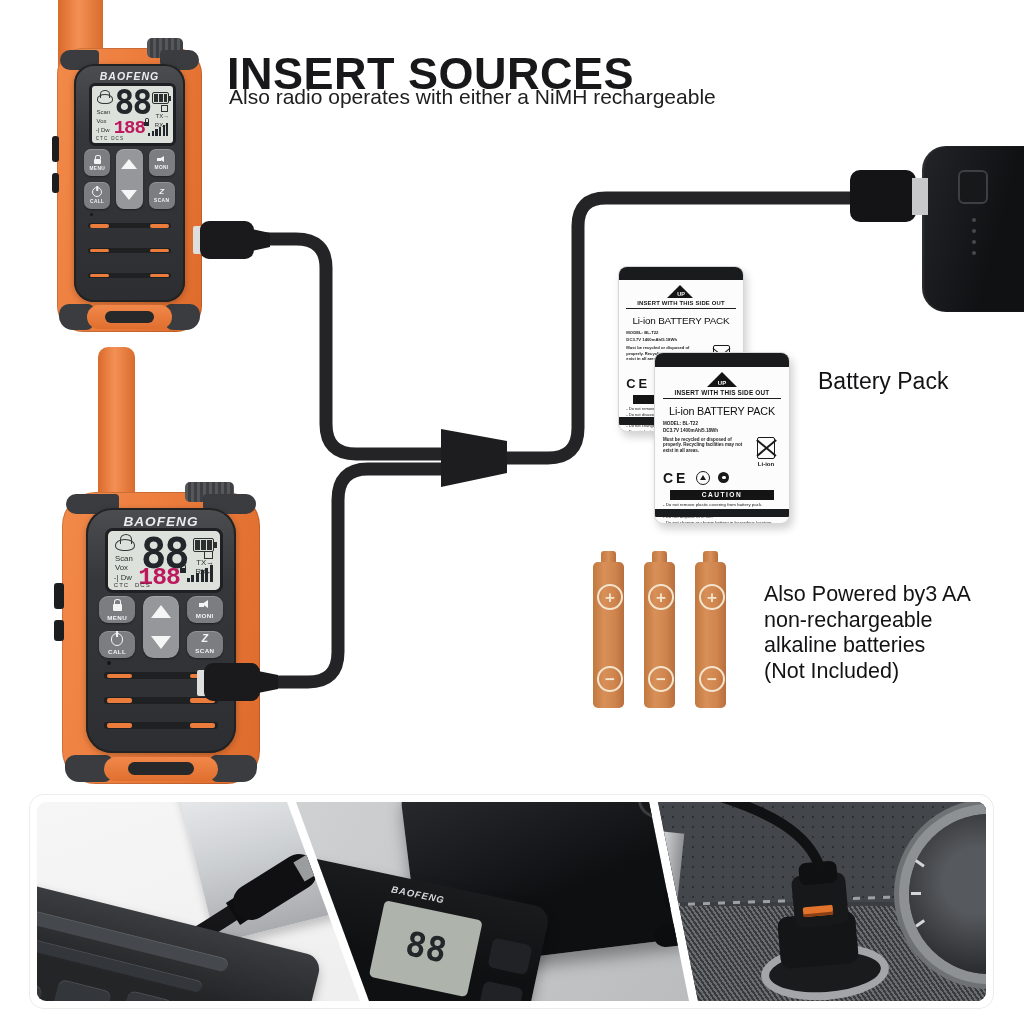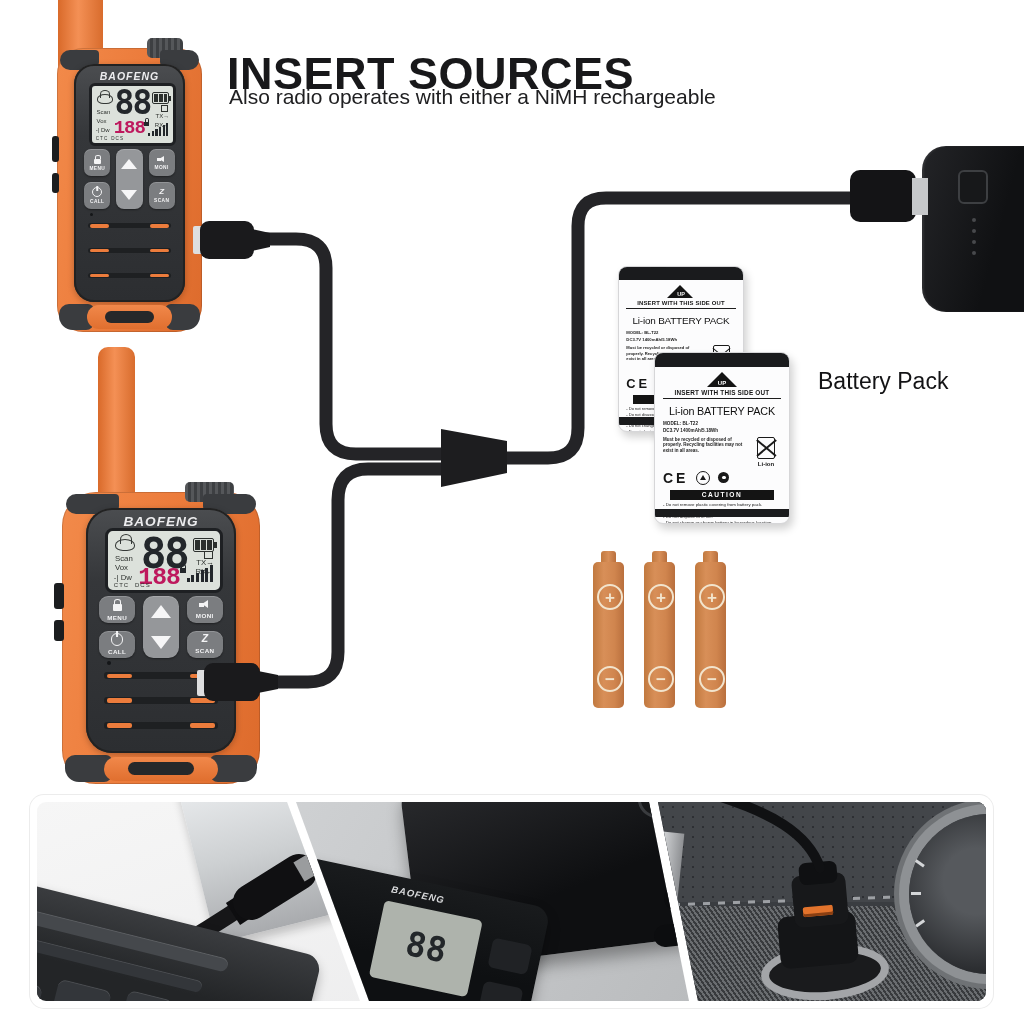--- a/index.html
+++ b/index.html
@@ -467,20 +467,26 @@
     <div class="pole p-minus">−</div>
   </div>
   <div class="aa" style="left:695px;top:562px">
     <div class="pole p-plus">+</div>
     <div class="pole p-minus">−</div>
   </div>
 
   <div class="note" id="note-re">
     <div>Battery Pack</div>
   </div>
+  <div class="note" id="note-aa">
+    <div>Also Powered by3 AA</div>
+    <div>non-rechargeable</div>
+    <div>alkaline batteries</div>
+    <div>(Not Included)</div>
+  </div>
 
   <div id="strip">
     <div id="strip-inner">
 
       <div class="panel pclip1">
         <div class="rot lap">
           <div class="kb">
             
             
             

